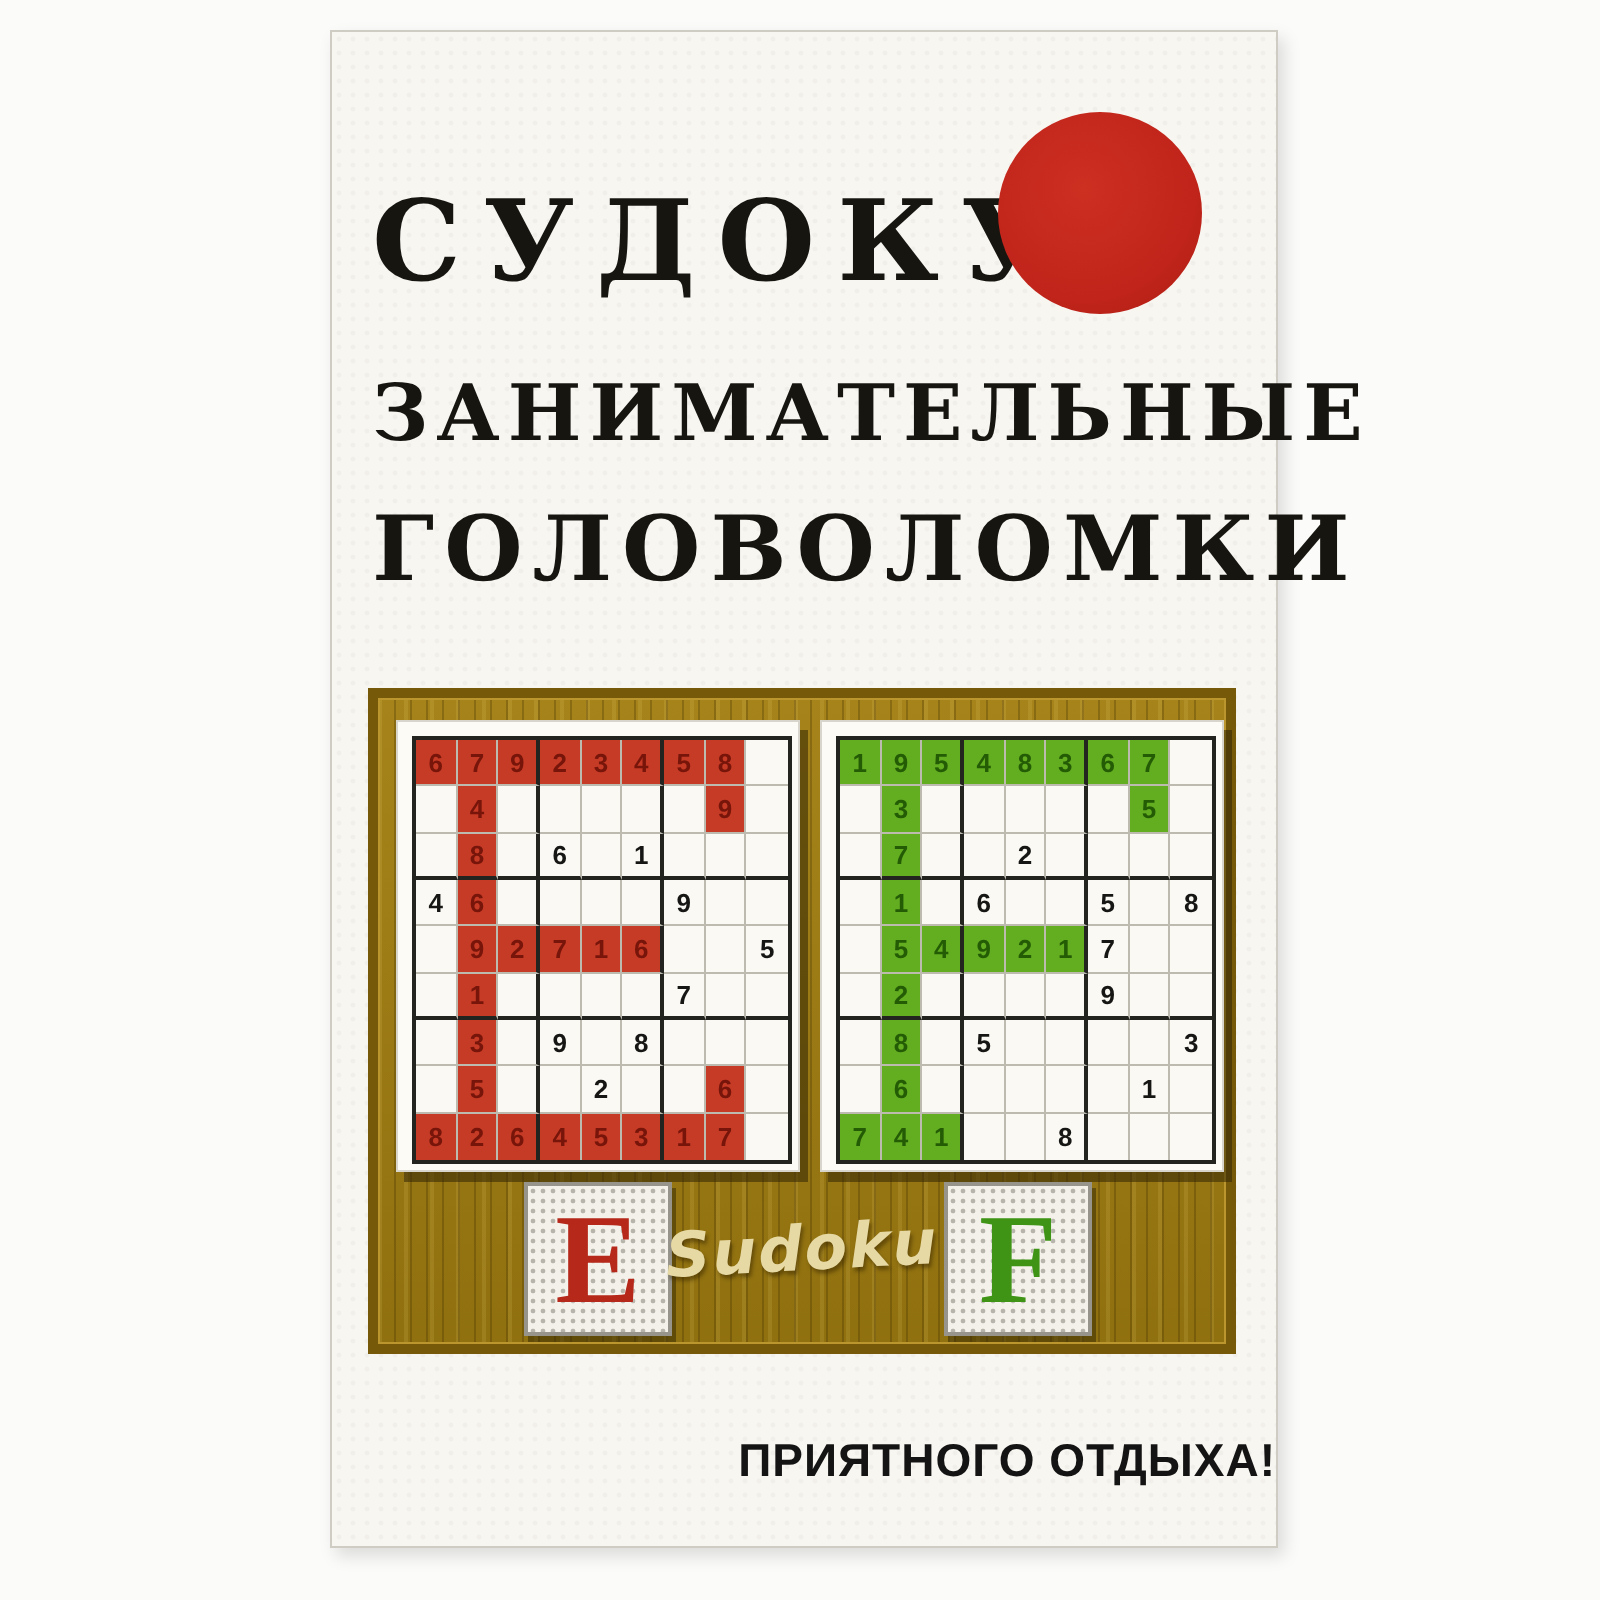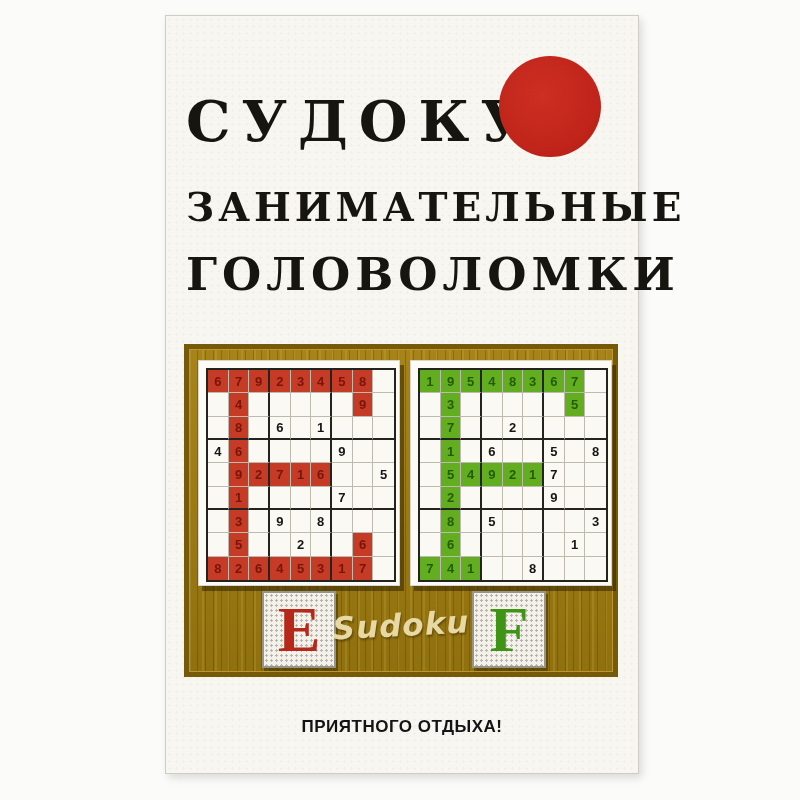--- a/index.html
+++ b/index.html
@@ -83,22 +83,22 @@
   .pl-green{color:#3f9415;}
   .script-label{
     position:absolute;left:132px;top:258px;width:160px;text-align:center;
     font-family:"DejaVu Sans",sans-serif;font-style:italic;font-weight:bold;
     font-size:31px;color:#e7d9a4;transform:rotate(-3deg);
     text-shadow:1px 2px 2px rgba(55,38,0,0.5);
     letter-spacing:1px;
   }
   
   .tagline{
-    position:absolute;left:0;top:701px;width:100%;text-align:center;
-    font-family:"Liberation Sans",sans-serif;font-weight:bold;font-size:17px;
+    position:absolute;left:0;top:701px;width:100%;text-align:right;
+    font-family:"Liberation Sans",sans-serif;font-weight:bold;font-size:23px;
     letter-spacing:0.5px;color:#141414;
   }
 </style>
 </head>
 <body>
 
 <div id="stage">
   <div class="cover">
 
     <div class="title t1">СУДОКУ</div>

